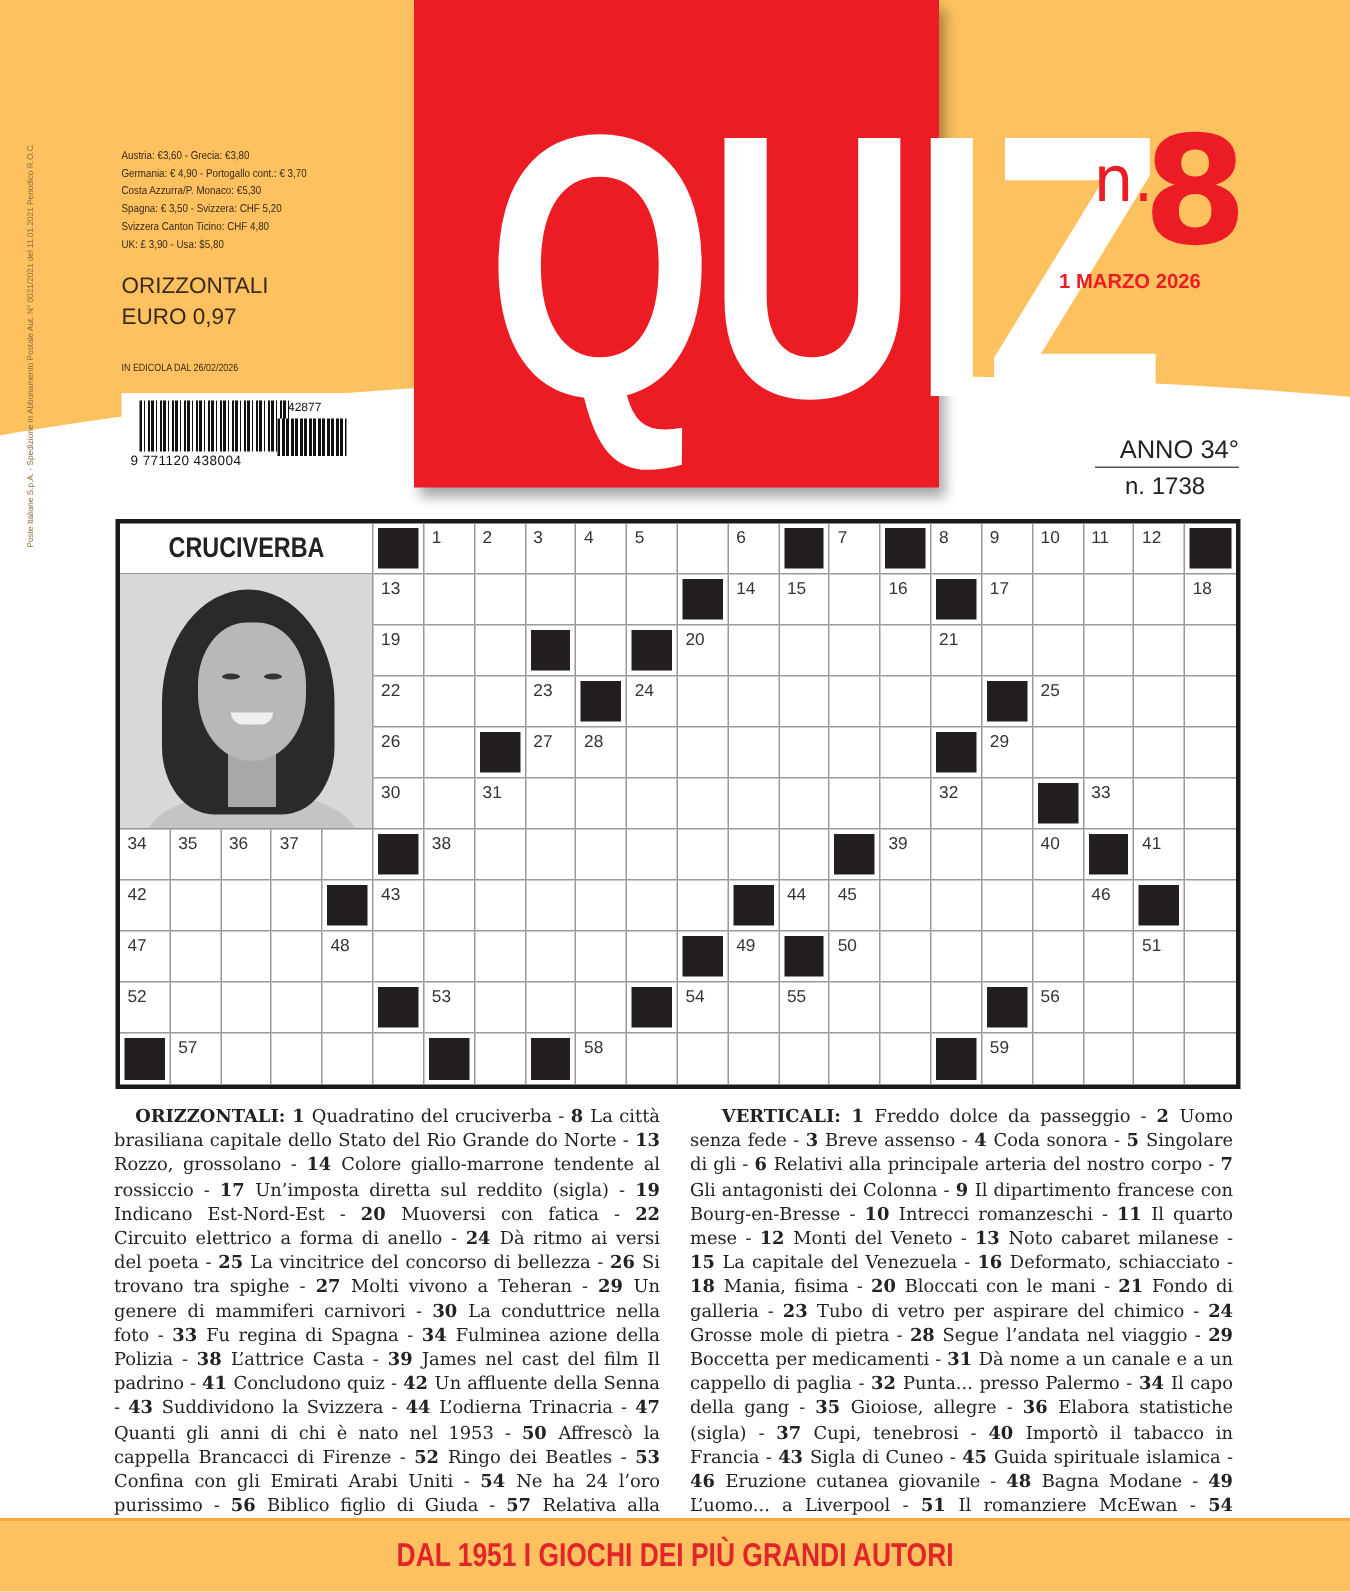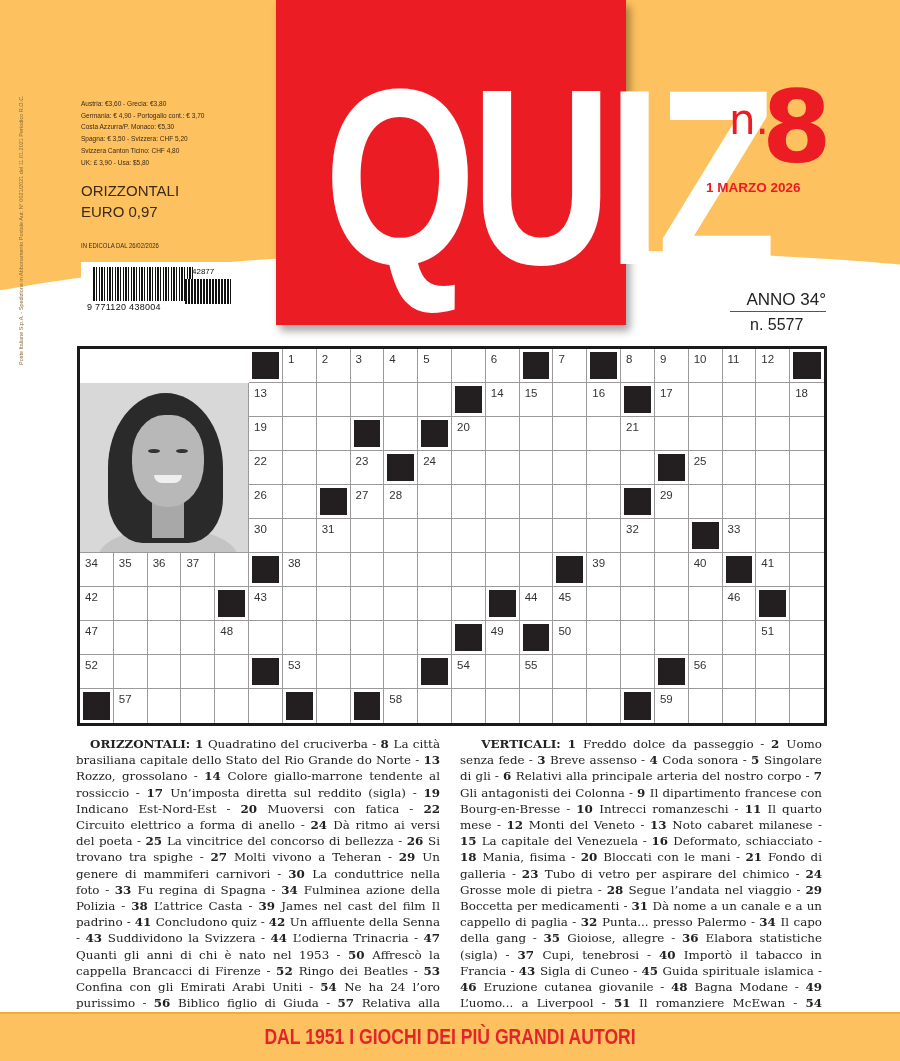--- a/index.html
+++ b/index.html
@@ -79,23 +79,26 @@
 </div>
 
 <div class="logo">
   <div class="logo-quiz">QUIZ</div>
 </div>
 
 <div class="issue-n">n.</div>
 <div class="issue-8">8</div>
 <div class="issue-date">1 MARZO 2026</div>
 <div class="anno">ANNO 34°</div>
-<div class="numero">n. 5577</div>
+<div class="numero">n. 1738</div>
 
 <div class="grid" id="grid">
+  <div class="title-cell">
+      <span>CRUCIVERBA</span>
+    </div>
   <div class="photo-cell">
     <div class="ph-shoulders"></div>
     <div class="ph-hair"></div>
     <div class="ph-neck"></div>
     <div class="ph-face"></div>
     <div class="ph-eye" style="left:68px"></div>
     <div class="ph-eye" style="left:96px"></div>
     <div class="ph-smile"></div>
   </div>
 <div class="cell blk" style="grid-area: 1 / 6;"></div>

